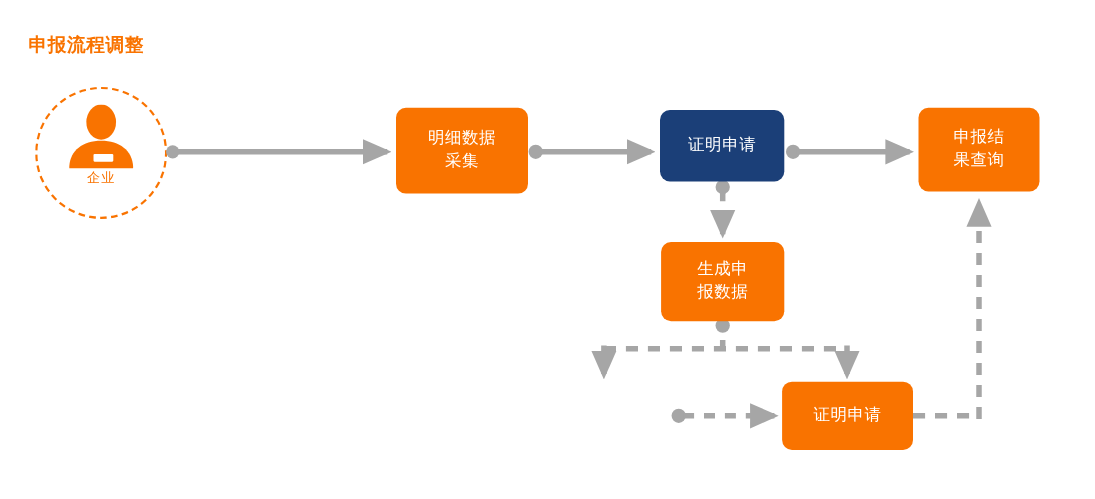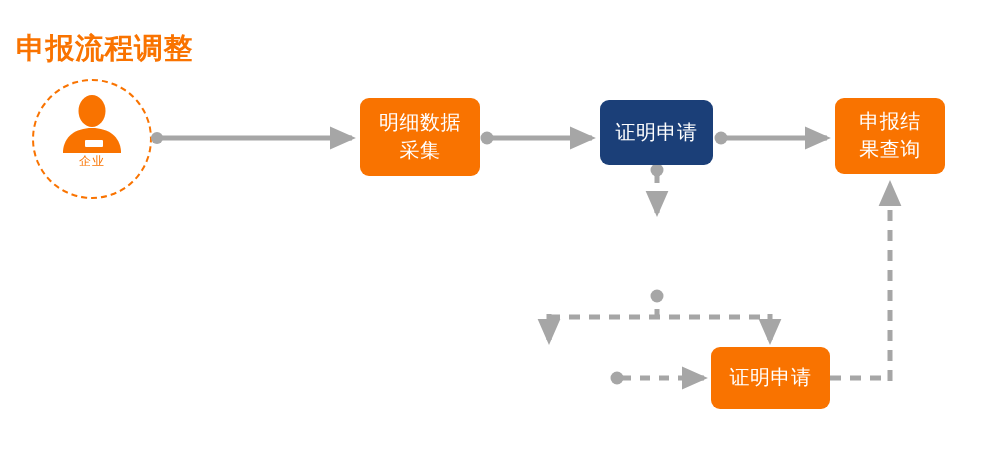--- a/index.html
+++ b/index.html
@@ -19,37 +19,37 @@
   }
   #flow-svg {
     position: absolute;
     left: 0;
     top: 0;
     width: 995px;
     height: 454px;
   }
   .page-title {
     position: absolute;
-    left: 16px;
+    left: 26px;
     top: 29px;
-    font-size: 29px;
+    font-size: 17px;
     font-weight: bold;
     color: #F97300;
     letter-spacing: 0.5px;
     white-space: nowrap;
   }
   .node {
     position: absolute;
     box-sizing: border-box;
     display: flex;
     align-items: center;
     justify-content: center;
     text-align: center;
     color: #ffffff;
-    font-size: 20px;
+    font-size: 15px;
     line-height: 1.38;
     border-radius: 9px;
     letter-spacing: 0.5px;
   }
   .node-orange { background: #F97300; }
   .node-blue   { background: #1B3F78; }
 
   .actor {
     position: absolute;
     left: 32px;
@@ -153,19 +153,24 @@
   <div class="node node-blue" style="left:600px; top:100px; width:113px; height:65px;">
     <span>证明申请</span>
   </div>
 
   <div class="node node-orange" style="left:835px; top:98px; width:110px; height:76px;text-align:center;">
     <span>
       <span>申报结</span><br><span>果查询</span>
     </span>
   </div>
 
+  <div class="node node-orange" style="left:601px; top:220px; width:112px; height:72px;">
+    <span>
+      <span>生成申</span><br><span>报数据</span>
+    </span>
+  </div>
 
 
   <div class="node node-orange" style="left:711px; top:347px; width:119px; height:62px;">
     <span>证明申请</span>
   </div>
 
 </div>
 
 </body></html>

